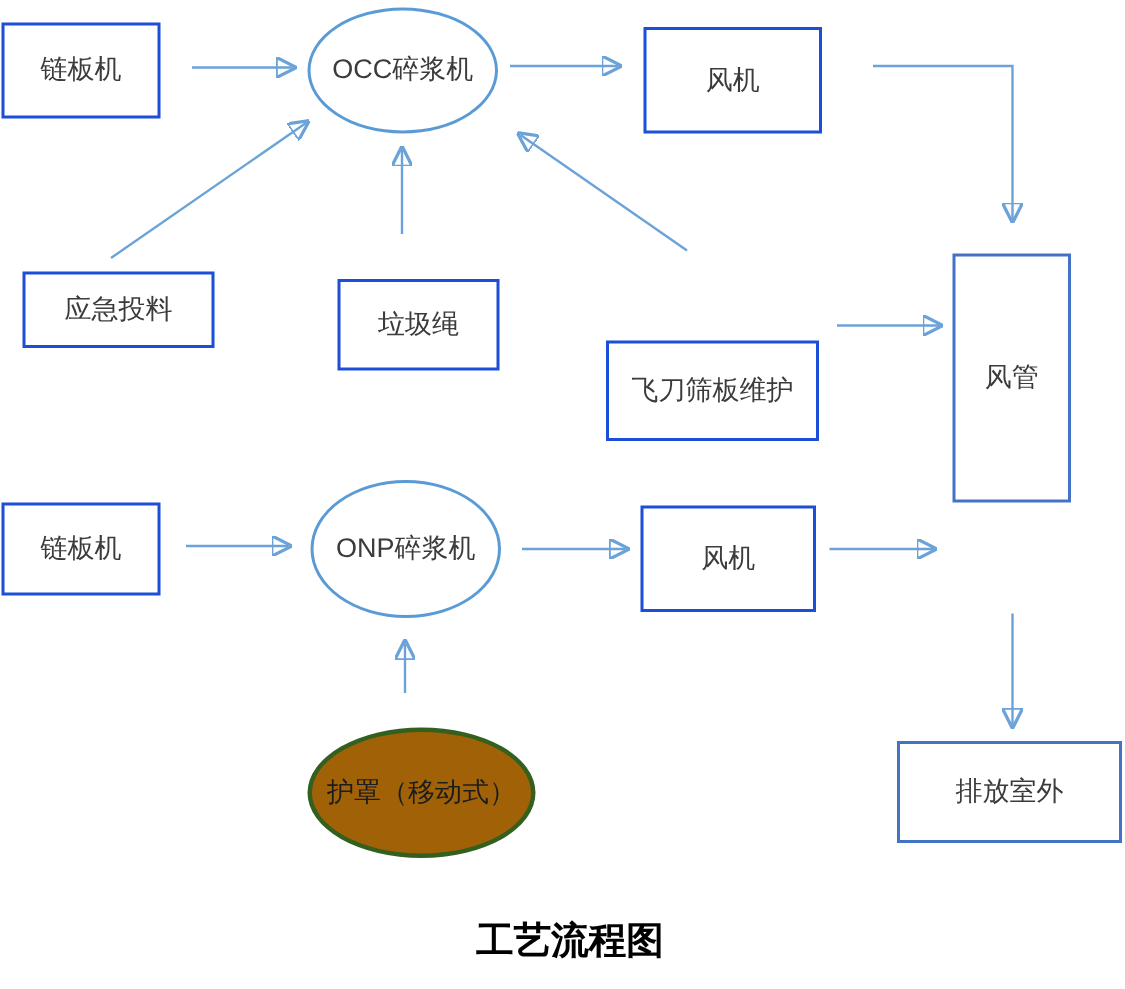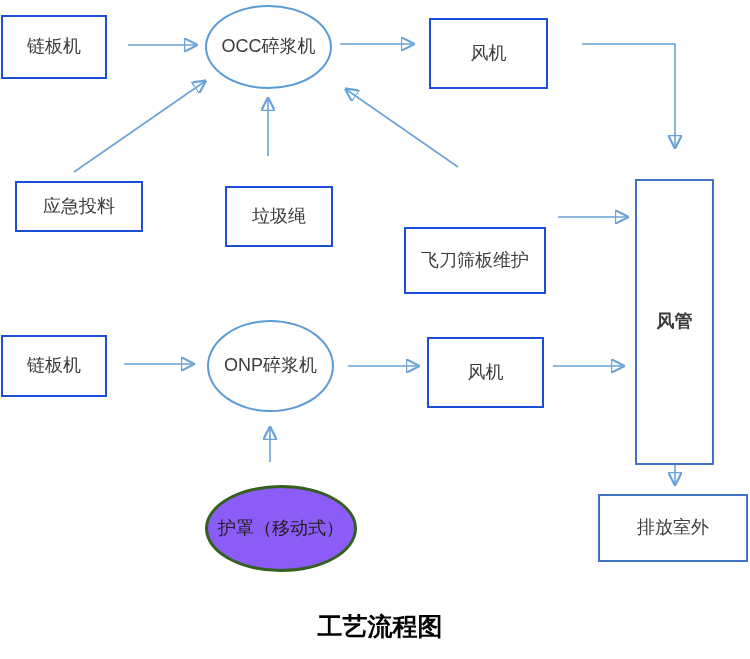--- a/index.html
+++ b/index.html
@@ -24,21 +24,21 @@
     background: #ffffff;
   }
   .box { border: 2px solid #1d4ed8; }
   .box.dark { border-color: #4472C4; }
   .ellipse {
     border: 2px solid #5B9BD5;
     border-radius: 50%;
     flex-direction: column;
   }
   .ellipse.green {
-    background: #8b5cf6;
+    background: #a16207;
     border: 3px solid #33601f;
     color: #1c1c1c;
   }
   .two-line { flex-direction: row; }
   .title {
     position: absolute;
     left: 290px;
     top: 610px;
     width: 180px;
     text-align: center;
@@ -98,21 +98,21 @@
   </div>
 
   <div class="node box" style="left:225px; top:186px; width:108px; height:61px;">
     <span>垃圾绳</span>
   </div>
 
   <div class="node box" style="left:404px; top:179px; width:142px; height:67px;margin-top:48px;">
     <span>飞刀筛板维护</span>
   </div>
 
-  <div class="node box dark" style="left:635px; top:179px; width:79px; height:286px;font-weight:bold;">
+  <div class="node box dark" style="left:635px; top:169px; width:79px; height:166px;">
     <span>风管</span>
   </div>
 
   <div class="node box" style="left:1px; top:335px; width:106px; height:62px;">
     <span>链板机</span>
   </div>
 
   <div class="node ellipse two-line" style="left:207px; top:320px; width:127px; height:92px;">
     <span>ONP碎</span>
     <span>浆机</span>

